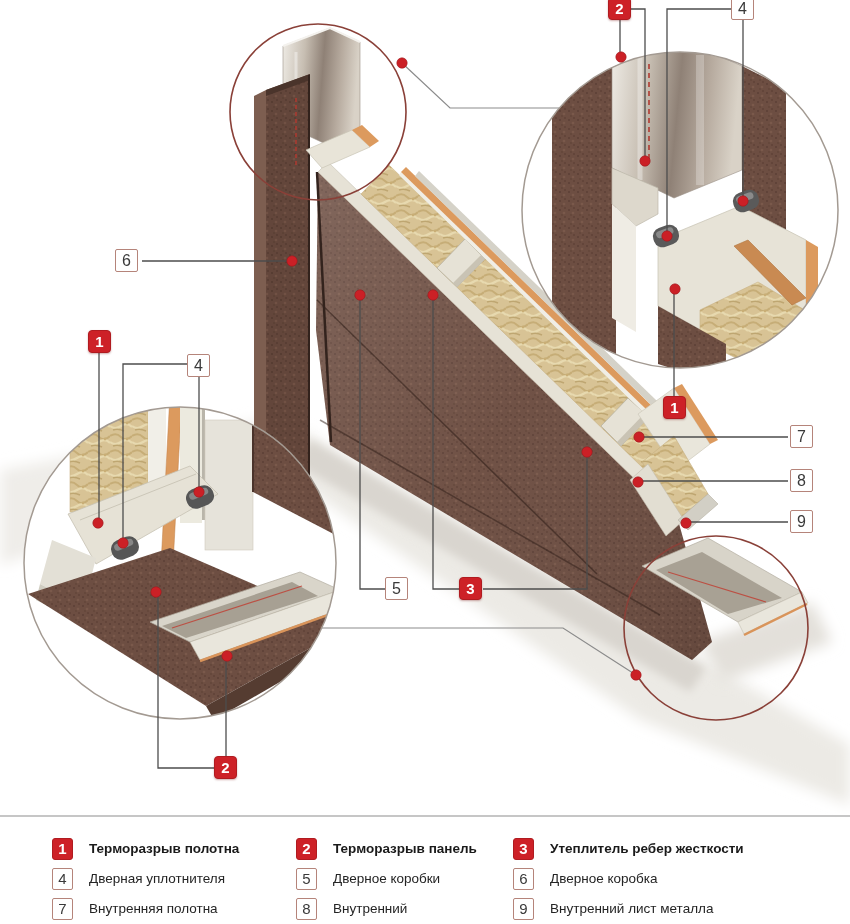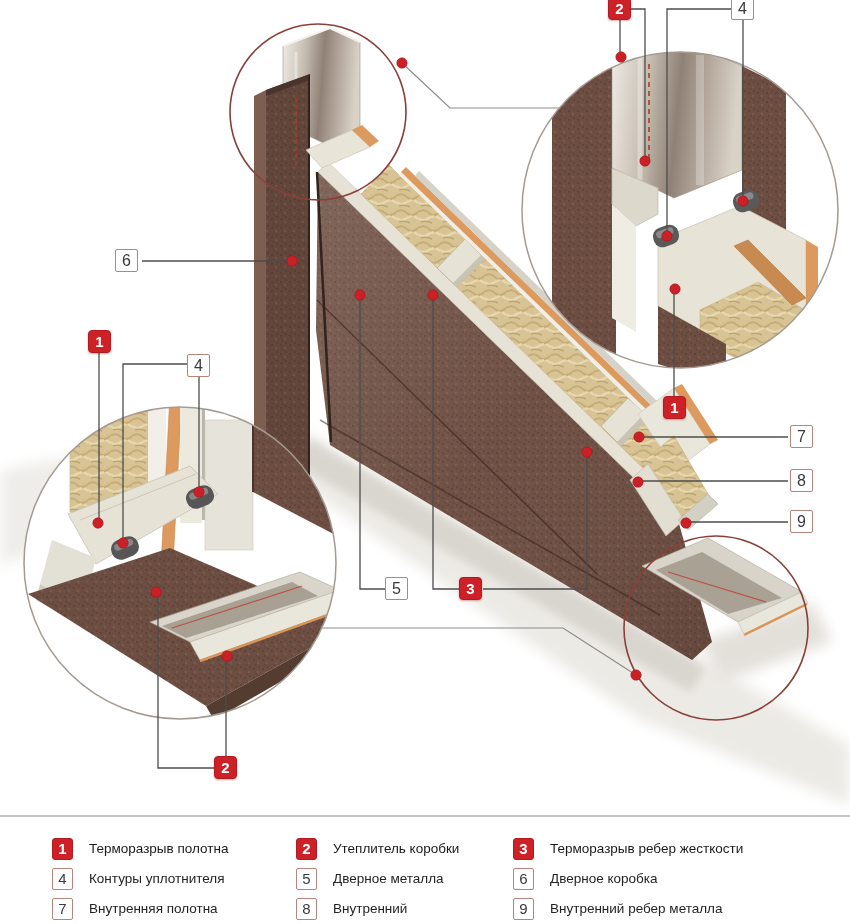--- a/index.html
+++ b/index.html
@@ -13,21 +13,21 @@
           box-shadow:0 1px 2px rgba(120,20,20,.35);border:1px solid #b01b20;}
   .co.white{background:#ffffff;color:#3a3a3a;border:1.4px solid #b5847a;border-radius:2px;font-weight:400;}
   
   .divider{position:absolute;left:0;top:815px;width:850px;height:2px;background:#c6c6c6;}
   .leg{position:absolute;display:flex;align-items:center;height:23px;}
   .leg .box{width:21px;height:22px;display:flex;align-items:center;justify-content:center;
             box-sizing:border-box;font-size:15px;margin-right:16px;flex:none;}
   .leg.red .box{background:#cd2127;color:#fff;border-radius:3px;font-weight:bold;border:1px solid #b01b20;}
   .leg.white .box{background:#fff;color:#3a3a3a;border:1.3px solid #b5847a;border-radius:2px;}
   .leg .txt{font-size:13.5px;color:#242424;white-space:nowrap;}
-  .leg.red .txt{font-weight:normal;color:#1a1a1a;}
+  .leg.red .txt{font-weight:bold;color:#1a1a1a;}
 </style>
 </head>
 <body>
 
 <div class="stage">
 
 <svg width="850" height="924" viewBox="0 0 850 924">
   <defs>
     <pattern id="ham" width="9" height="9" patternUnits="userSpaceOnUse">
       <rect width="9" height="9" fill="#6d4e42"></rect>
@@ -290,44 +290,44 @@
       <span>9</span>
     </div>
 
 <div class="divider"></div>
 <div class="leg red" style="left:52px;top:837px;">
       <span class="box">1</span>
       <span class="txt">Терморазрыв полотна</span>
     </div>
 <div class="leg red" style="left:296px;top:837px;">
       <span class="box">2</span>
-      <span class="txt">Утеплитель коробки</span>
+      <span class="txt">Терморазрыв панель</span>
     </div>
 <div class="leg red" style="left:513px;top:837px;">
       <span class="box">3</span>
-      <span class="txt">Терморазрыв ребер жесткости</span>
+      <span class="txt">Утеплитель ребер жесткости</span>
     </div>
 <div class="leg white" style="left:52px;top:867px;">
       <span class="box">4</span>
-      <span class="txt">Контуры уплотнителя</span>
+      <span class="txt">Дверная уплотнителя</span>
     </div>
 <div class="leg white" style="left:296px;top:867px;">
       <span class="box">5</span>
-      <span class="txt">Дверное металла</span>
+      <span class="txt">Дверное коробки</span>
     </div>
 <div class="leg white" style="left:513px;top:867px;">
       <span class="box">6</span>
       <span class="txt">Дверное коробка</span>
     </div>
 <div class="leg white" style="left:52px;top:897px;">
       <span class="box">7</span>
       <span class="txt">Внутренняя полотна</span>
     </div>
 <div class="leg white" style="left:296px;top:897px;">
       <span class="box">8</span>
       <span class="txt">Внутренний</span>
     </div>
 <div class="leg white" style="left:513px;top:897px;">
       <span class="box">9</span>
-      <span class="txt">Внутренний ребер металла</span>
+      <span class="txt">Внутренний лист металла</span>
     </div>
 
 </div>
 
 </body></html>

